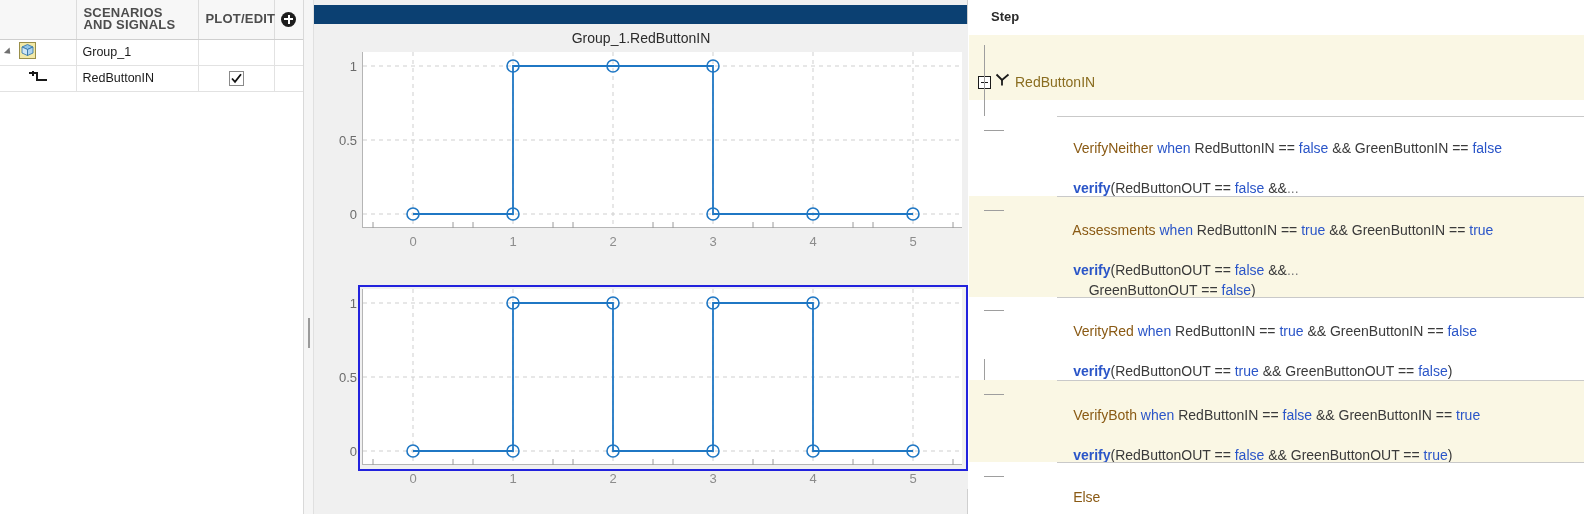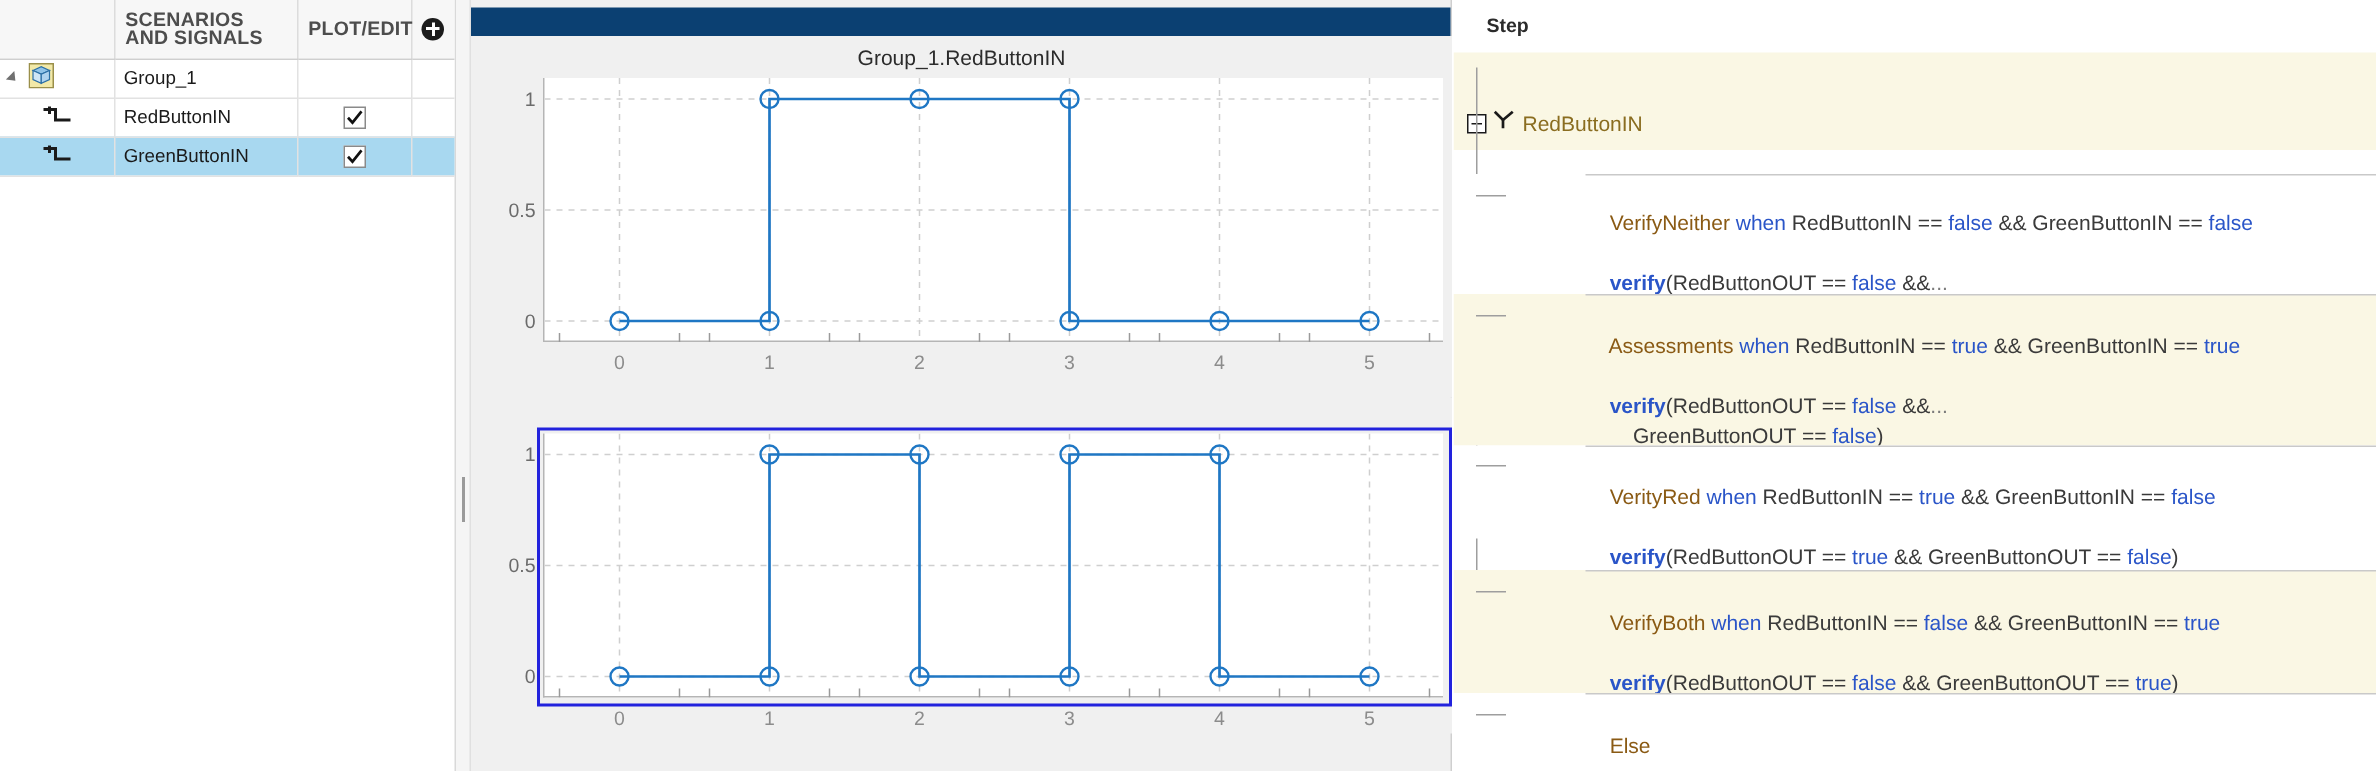--- a/index.html
+++ b/index.html
@@ -240,39 +240,20 @@
           <td class="td-plot">
             <span class="chk">
               <svg width="11" height="11" viewBox="0 0 11 11">
                   <path d="M1 5.5 L4 8.8 L10 1.2" fill="none" stroke="#111" stroke-width="1.8"></path>
                 </svg>
             </span>
           </td>
           <td class="td-add"></td>
         </tr>
 
-        <tr class="selected">
-          <td class="td-icon">
-            <span class="wave-icon">
-              <svg width="20" height="15" viewBox="0 0 20 15">
-                <path d="M1 4 H9 V11 H19" fill="none" stroke="#1a1a1a" stroke-width="2"></path>
-                <path d="M5 2 V7" fill="none" stroke="#1a1a1a" stroke-width="2"></path>
-              </svg>
-            </span>
-          </td>
-          <td>GreenButtonIN</td>
-          <td class="td-plot">
-            <span class="chk">
-              <svg width="11" height="11" viewBox="0 0 11 11">
-                  <path d="M1 5.5 L4 8.8 L10 1.2" fill="none" stroke="#111" stroke-width="1.8"></path>
-                </svg>
-            </span>
-          </td>
-          <td class="td-add"></td>
-        </tr>
 
       </tbody>
     </table>
   </div>
 
   <div id="plot-panel">
     <div id="plot-splitter">
       <div class="grip"></div>
     </div>
     <div id="plot-titlebar"></div>

